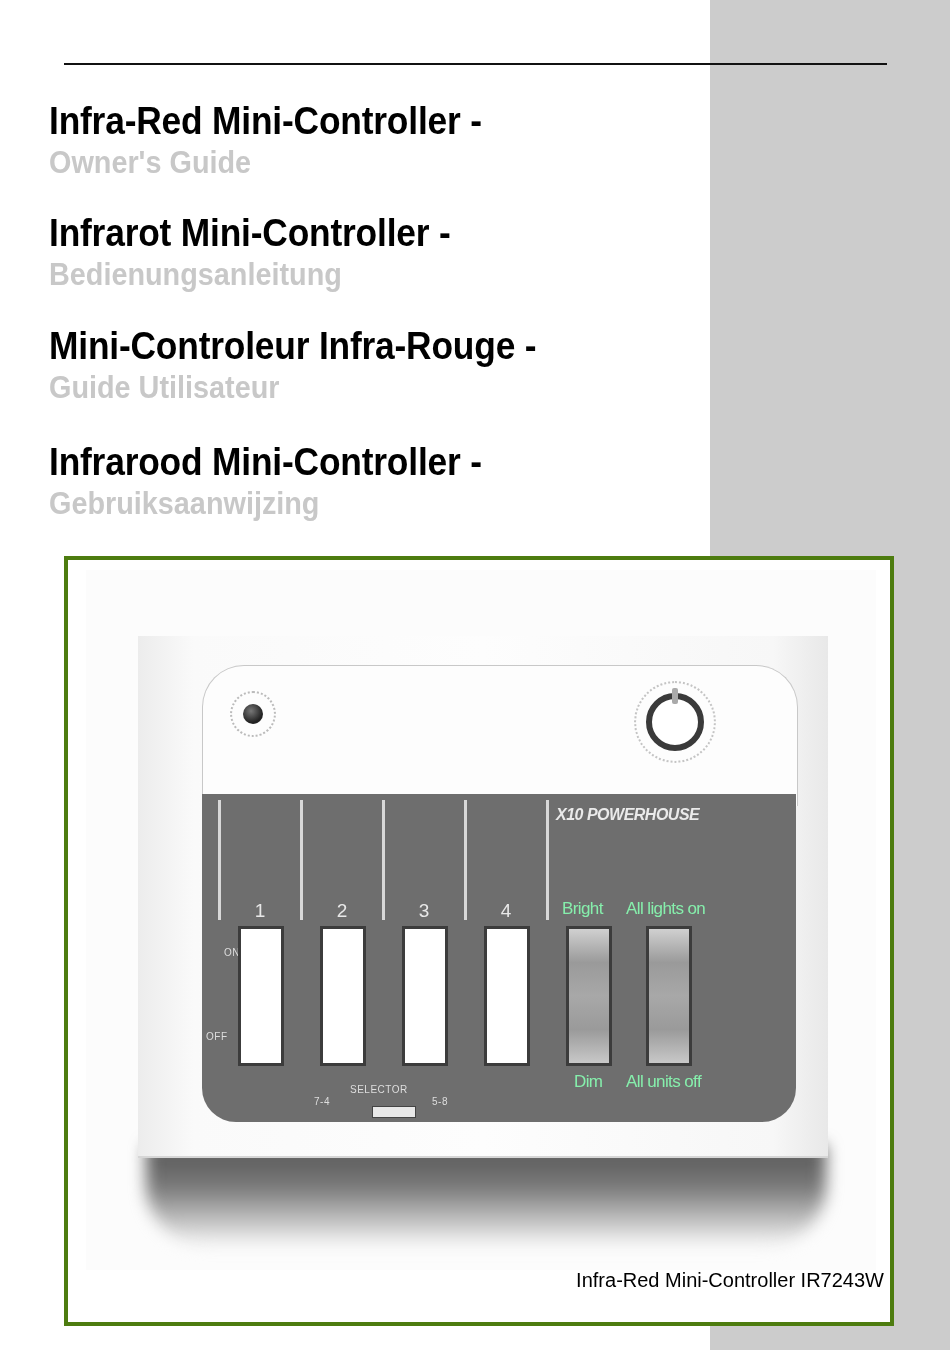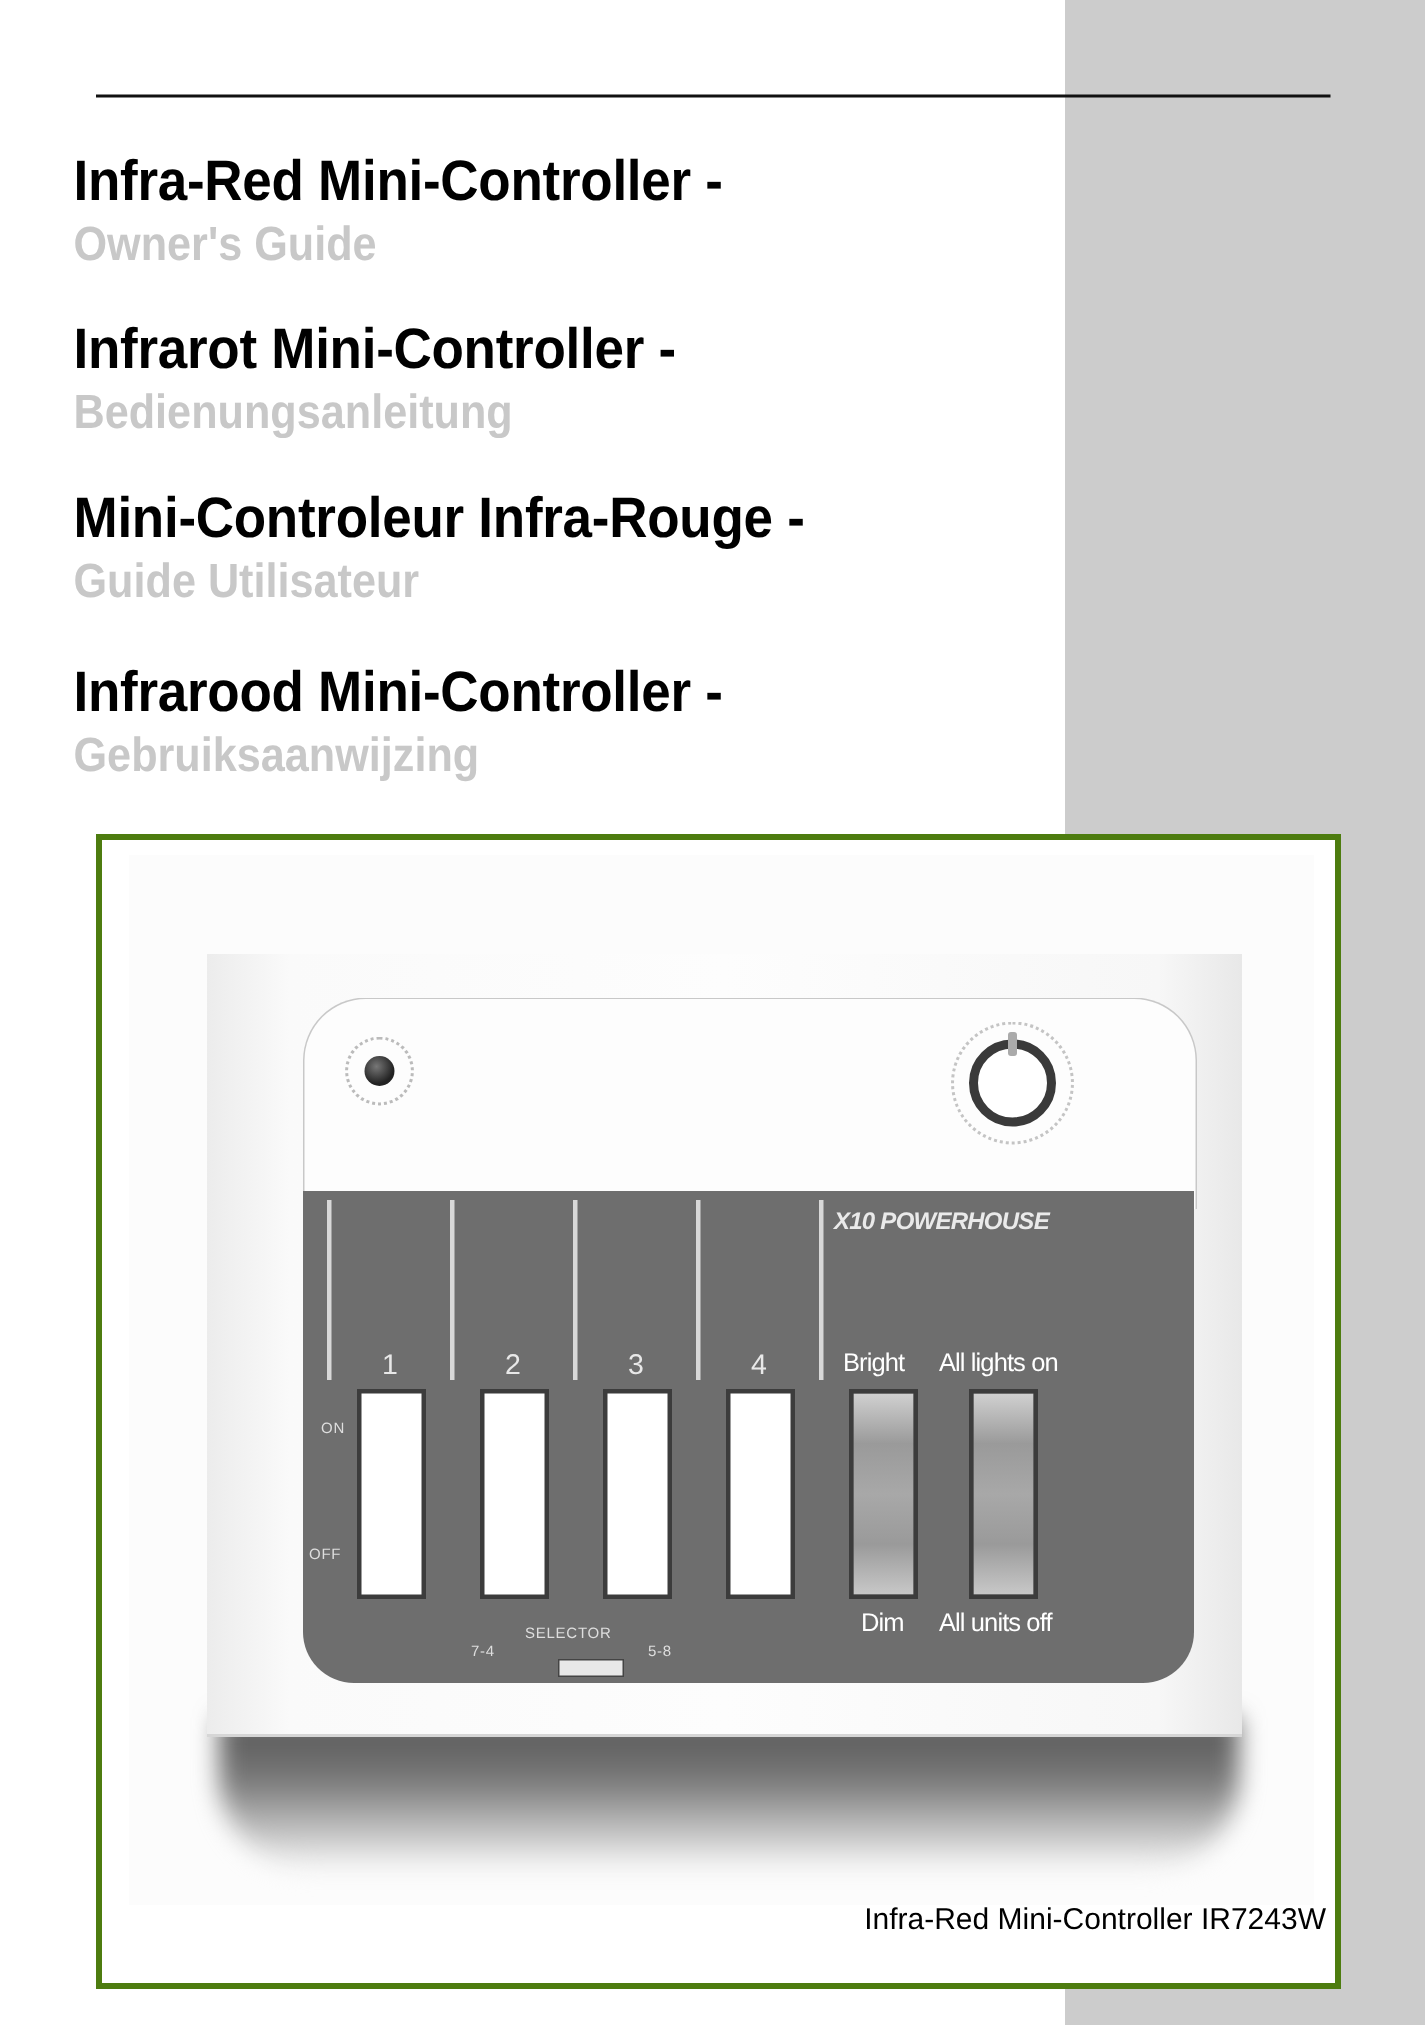--- a/index.html
+++ b/index.html
@@ -84,21 +84,21 @@
     color: #e8e8e8; font-size: 19px;
   }
   .rocker {
     position: absolute; top: 132px; width: 46px; height: 140px;
     background: #fff; border: 3px solid #3c3c3c; box-sizing: border-box;
   }
   .rocker.grey {
     background: linear-gradient(#d0d0d0 0%, #9a9a9a 25%, #a8a8a8 50%, #9a9a9a 75%, #c8c8c8 100%);
   }
   .panel-label {
-    position: absolute; color: #ffffff; font-size: 17px; white-space: nowrap;
+    position: absolute; color: #86efac; font-size: 17px; white-space: nowrap;
     letter-spacing: -0.6px;
   }
   .tiny-label {
     position: absolute; color: #dedede; font-size: 10px; letter-spacing: 0.5px;
   }
   .brand {
     position: absolute; left: 354px; top: 12px; color: #eaeaea; font-size: 16px;
     font-style: italic; font-weight: bold; letter-spacing: -0.5px;
   }
   .selector-slot {
@@ -145,21 +145,21 @@
 
     <div class="panel">
       <div class="divider" style="left:16px;"></div>
       <div class="divider" style="left:98px;"></div>
       <div class="divider" style="left:180px;"></div>
       <div class="divider" style="left:262px;"></div>
       <div class="divider" style="left:344px;"></div>
 
       <div class="brand">X10 POWERHOUSE</div>
 
-      <div class="tiny-label" style="left:12px; top:153px;">ON</div>
+      <div class="tiny-label" style="left:22px; top:153px;">ON</div>
       <div class="tiny-label" style="left:4px; top:237px;">OFF</div>
 
       <div class="ch-num" style="left:38px;">1</div>
       <div class="ch-num" style="left:120px;">2</div>
       <div class="ch-num" style="left:202px;">3</div>
       <div class="ch-num" style="left:284px;">4</div>
 
       <div class="rocker" style="left:36px;"></div>
       <div class="rocker" style="left:118px;"></div>
       <div class="rocker" style="left:200px;"></div>

